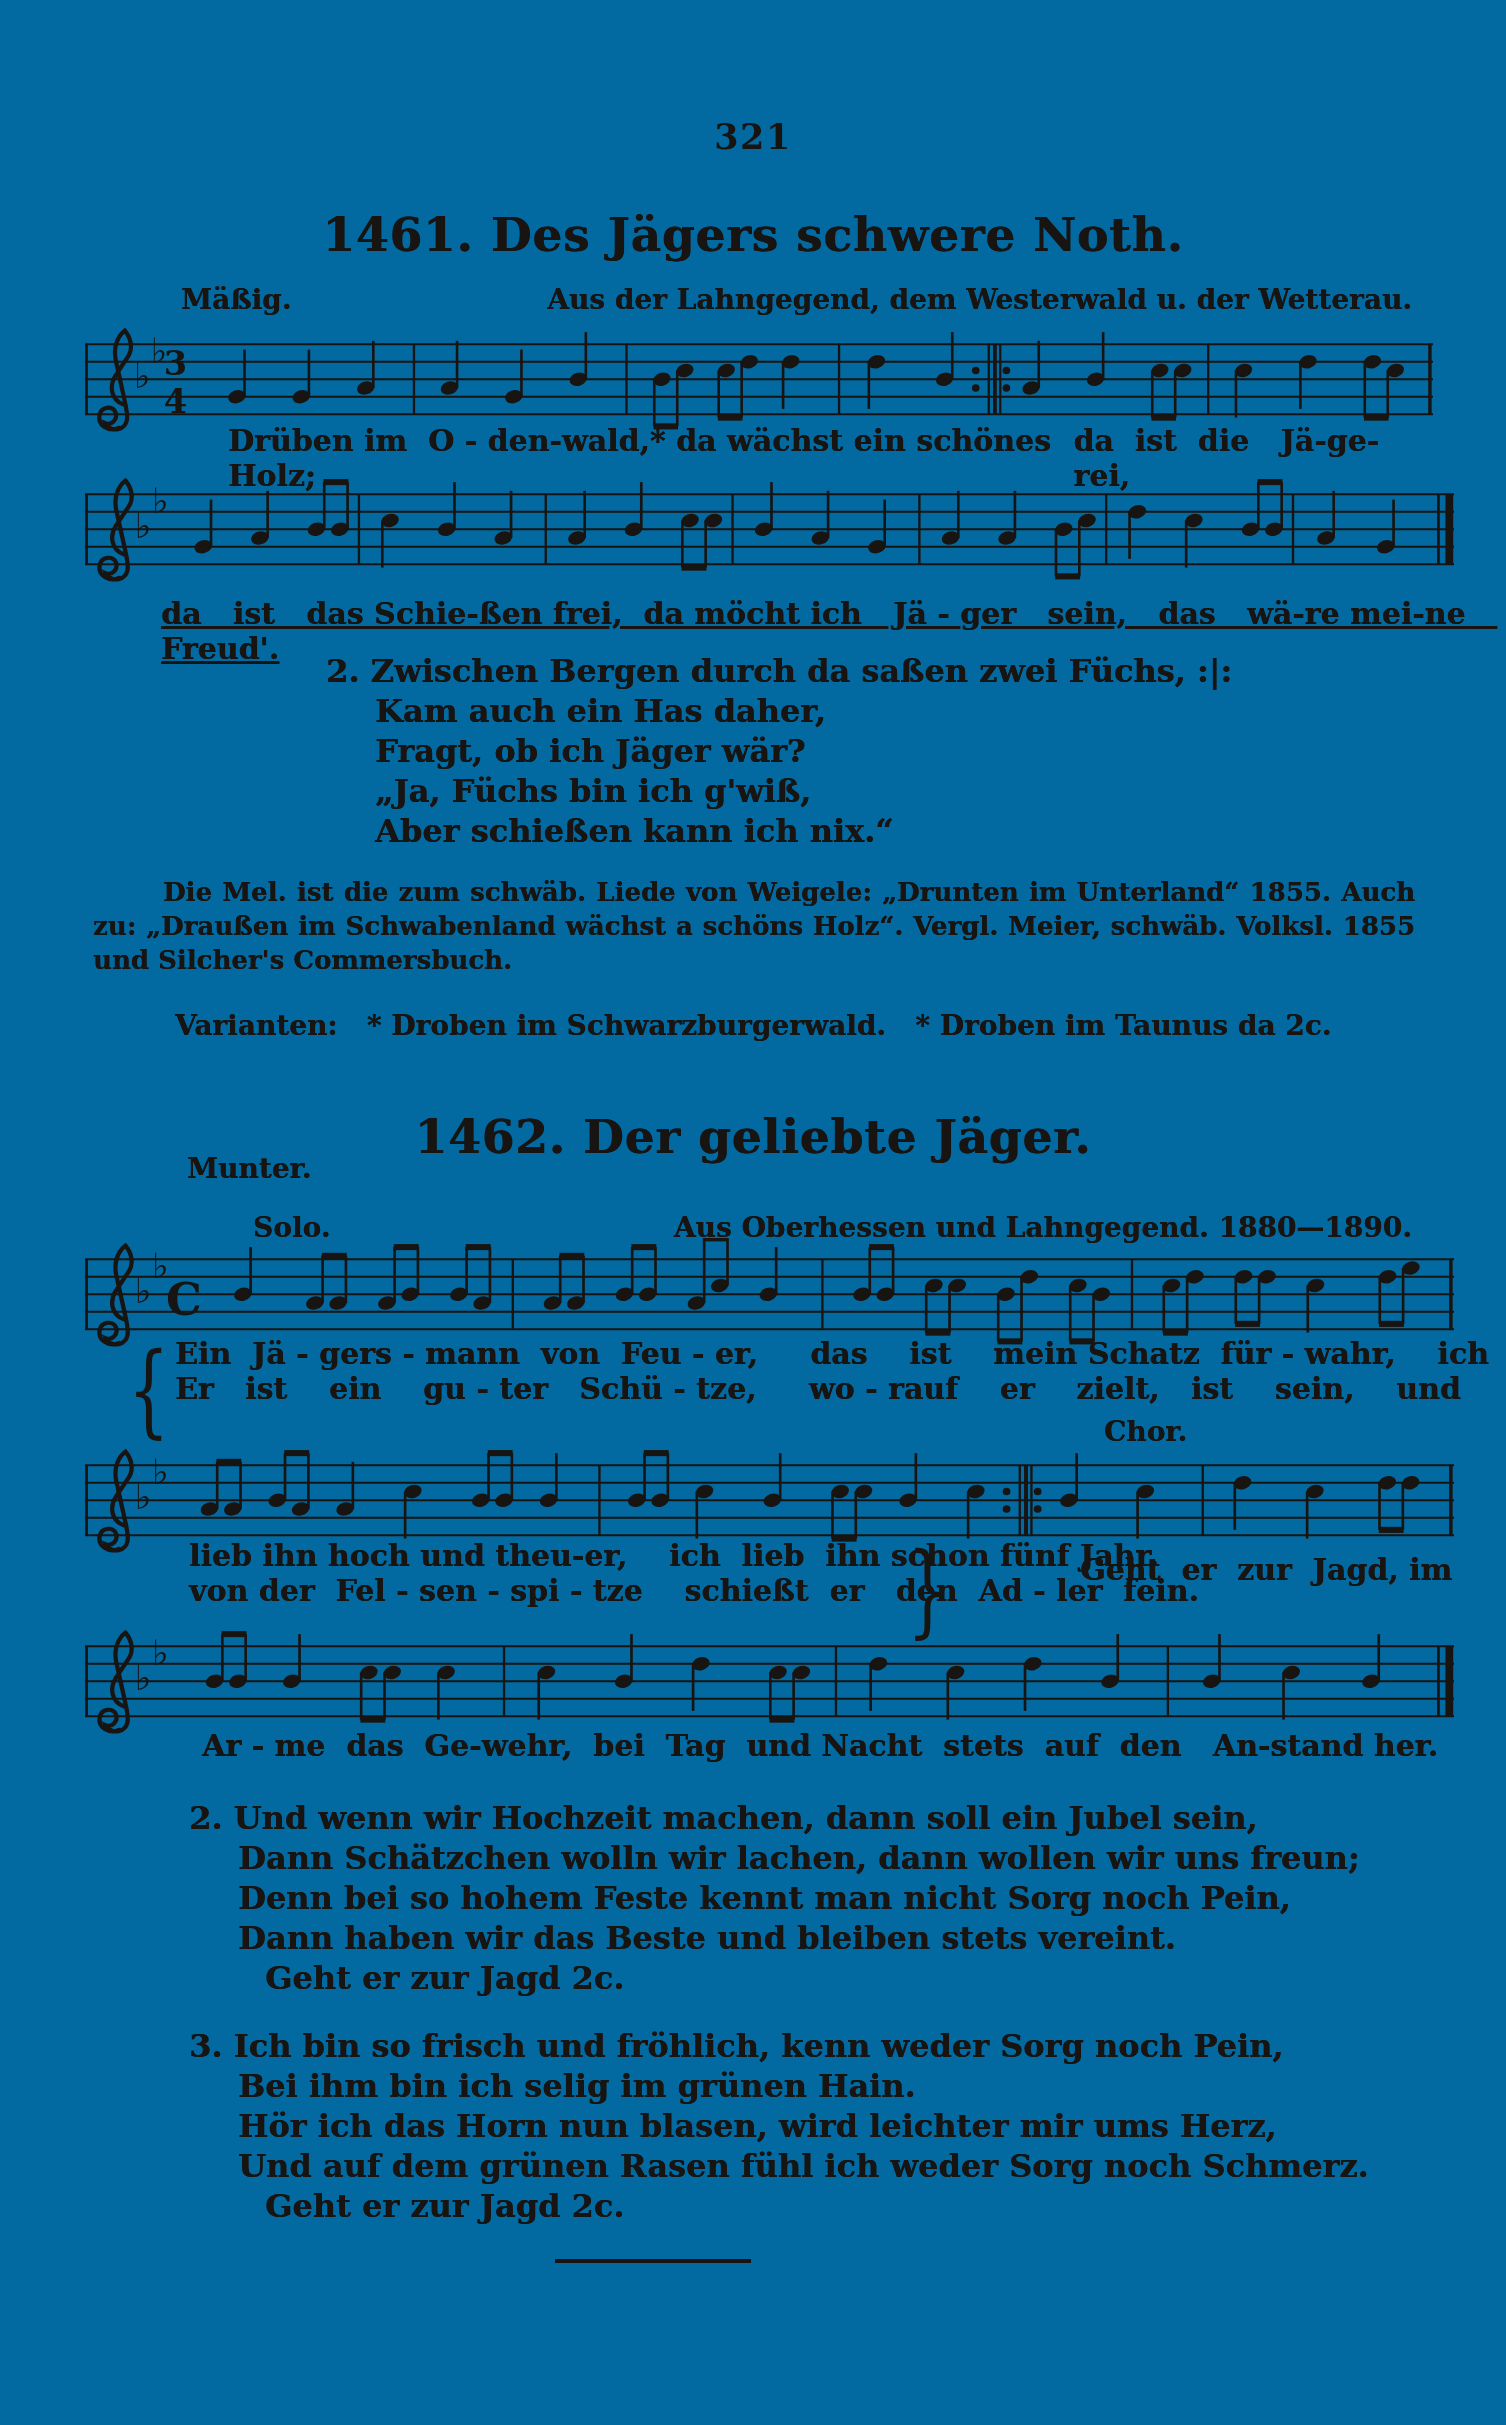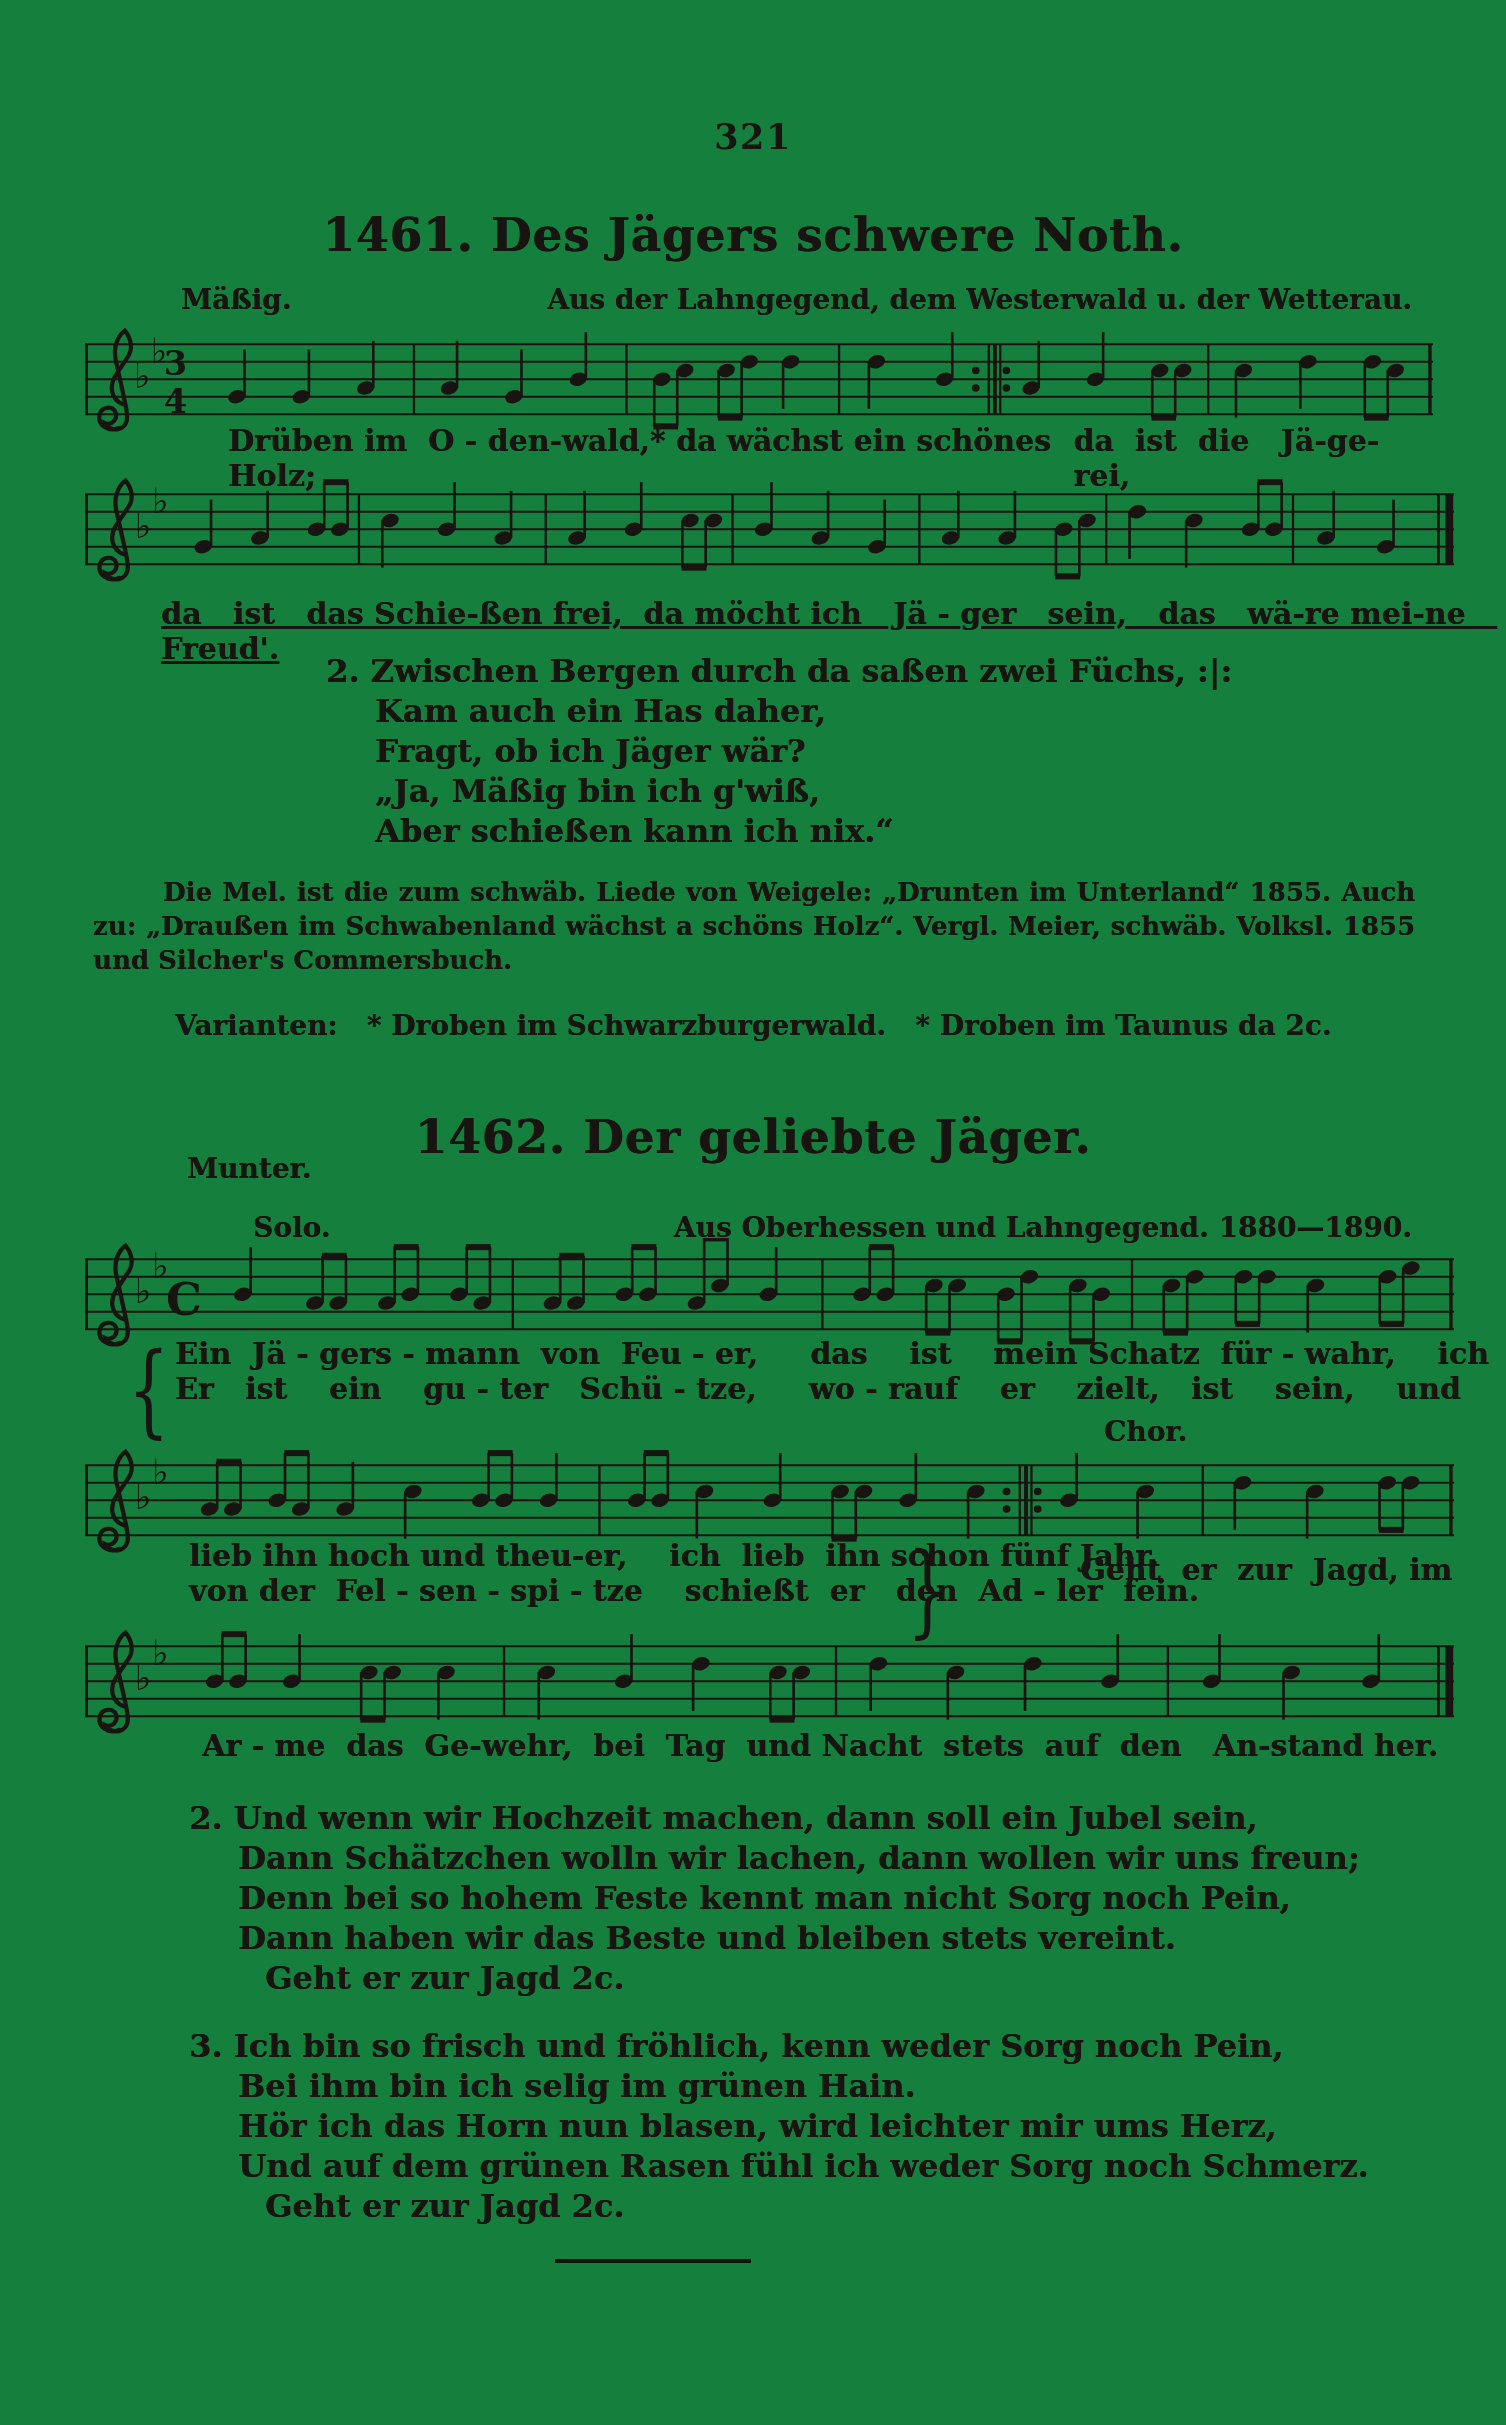--- a/index.html
+++ b/index.html
@@ -1,20 +1,20 @@
 <!DOCTYPE html>
 <html style="font-size:12px"><head>
 <meta charset="utf-8">
 <style>
   html,body{margin:0;padding:0;background:#e8e6e0;}
   .page{
     position:relative;
     width:1506px;height:2426px;
     margin:0 auto;
-    background:#15803d;
+    background:#0369a1;
     color:#171411;
     font-family:"DejaVu Serif", serif;
     font-weight:700;
     overflow:hidden;
   }
   .abs{position:absolute;}
   .centered{left:0;width:100%;text-align:center;}
   .page-number{top:116px;font-size:35px;letter-spacing:1.5px;}
   .song-title{font-size:47px;letter-spacing:0.8px;margin:0;font-weight:700;
               text-shadow:0.6px 0 currentColor;}
@@ -226,21 +226,21 @@
         <line x1="1754" y1="28" x2="1754" y2="120" stroke="#171411" stroke-width="10"></line>
       </svg>
     </div>
 
   <div class="abs lyrics lyB">da   ist   das Schie-ßen frei,  da möcht ich   Jä - ger   sein,   das   wä-re mei-ne   Freud'.</div>
 
   <div class="abs verse v1461">
     <div class="lead">2. Zwischen Bergen durch da saßen zwei Füchs, :|:</div>
     <div class="cont">Kam auch ein Has daher,</div>
     <div class="cont">Fragt, ob ich Jäger wär?</div>
-    <div class="cont">„Ja, Mäßig bin ich g'wiß,</div>
+    <div class="cont">„Ja, Füchs bin ich g'wiß,</div>
     <div class="cont">Aber schießen kann ich nix.“</div>
   </div>
 
   <p class="abs footnote">Die Mel. ist die zum schwäb. Liede von Weigele: „Drunten im Unterland“ 1855.  Auch zu: „Draußen im Schwabenland wächst a schöns Holz“.  Vergl. Meier, schwäb. Volksl. 1855 und Silcher's Commersbuch.</p>
 
   <p class="abs variants">Varianten:   * Droben im Schwarzburgerwald.   * Droben im Taunus da 2c.</p>
 
   <h1 class="abs centered song-title t1462">1462.  Der geliebte Jäger.</h1>
 
   <span class="abs meta munter">Munter.</span>

